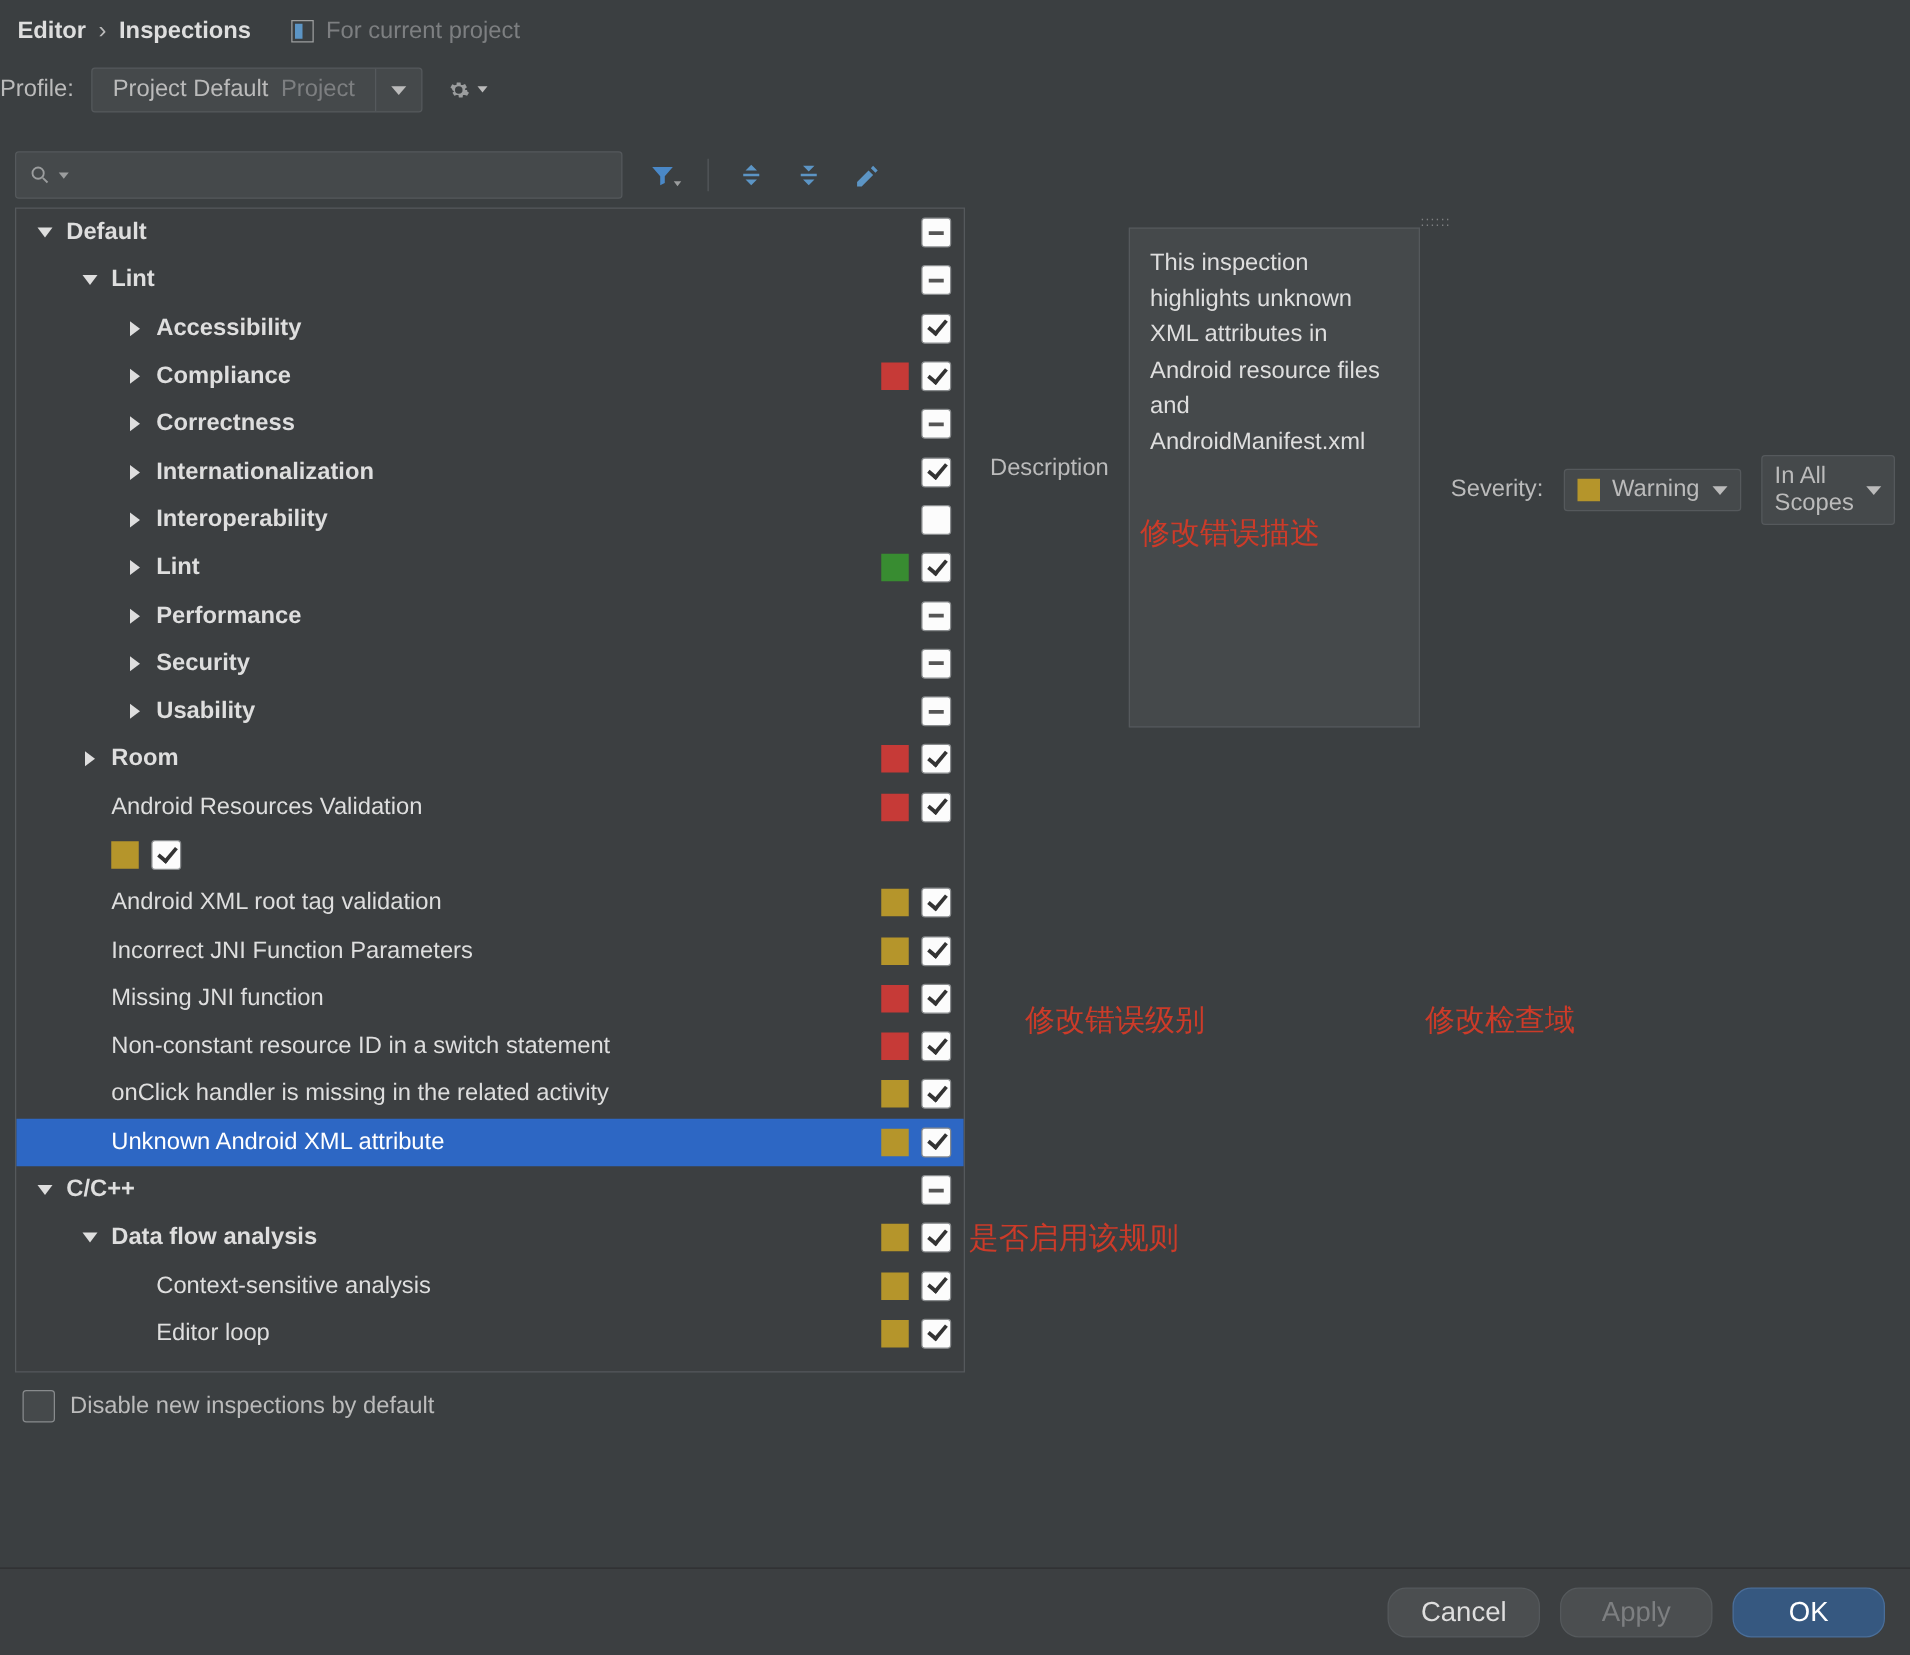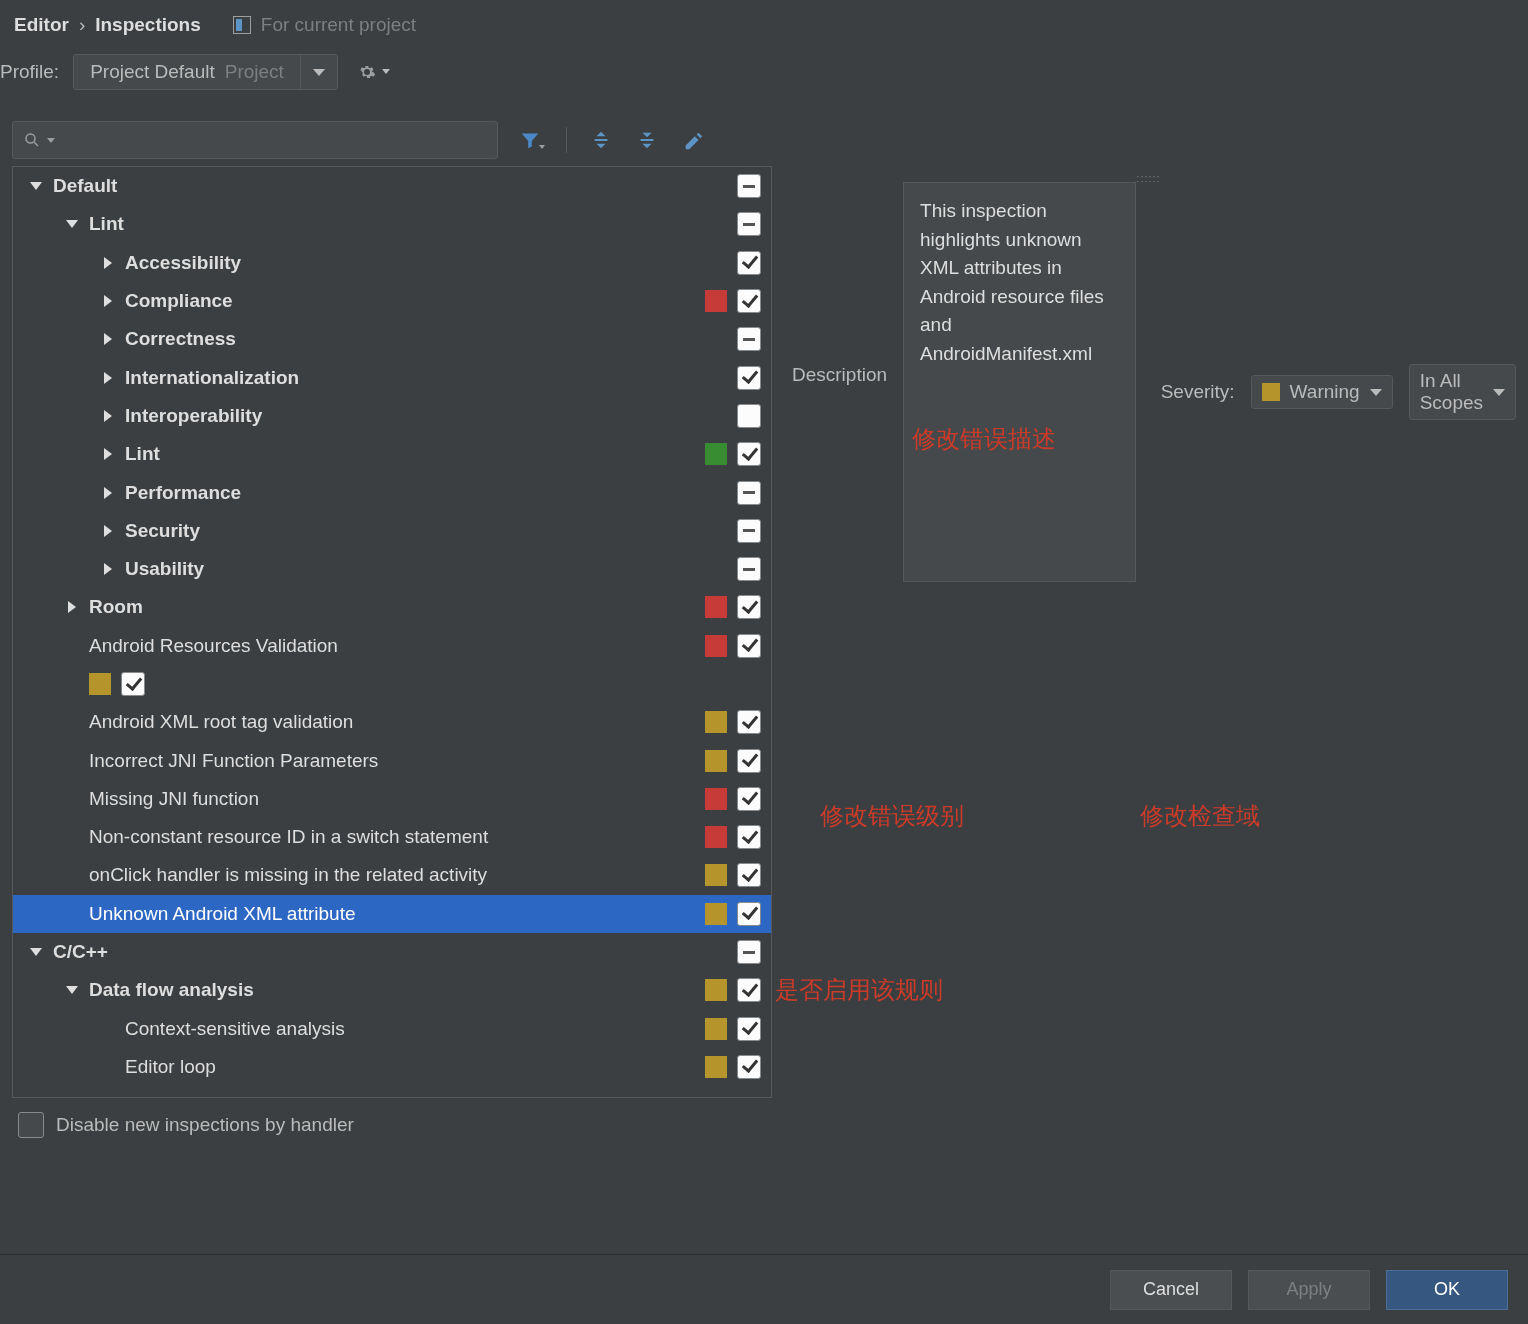--- a/index.html
+++ b/index.html
@@ -80,21 +80,21 @@
   .desc-box{border:1px solid var(--border);background:#45494b;margin-top:14px;height:400px;padding:14px 16px;box-sizing:border-box;position:relative;font-size:19px;line-height:1.5;color:var(--text-bright);}
   .grip{text-align:center;color:var(--text-dim);font-size:11px;letter-spacing:1px;margin-top:4px;user-select:none;}
 
   .sev-row{display:flex;align-items:center;gap:16px;margin-top:34px;font-size:19px;}
   .sev-select{display:flex;align-items:center;gap:10px;border:1px solid var(--border);background:#45494b;padding:5px 10px;border-radius:3px;}
   .sev-select .sw{width:18px;height:18px;background:var(--sq-yellow);}
 
   .annot{position:absolute;color:var(--red-text);font-size:24px;font-weight:400;pointer-events:none;white-space:nowrap;}
 
   .footer{position:absolute;left:0;right:0;bottom:0;height:70px;border-top:1px solid #2e2f30;background:var(--panel);display:flex;align-items:center;justify-content:flex-end;gap:16px;padding:0 20px;box-sizing:border-box;}
-  .btn{min-width:120px;height:38px;border-radius:0;display:flex;align-items:center;justify-content:center;font-size:18px;border:1px solid var(--border);background:var(--btn-bg);color:var(--text-bright);}
+  .btn{min-width:120px;height:38px;border-radius:15px;display:flex;align-items:center;justify-content:center;font-size:22px;border:1px solid var(--border);background:var(--btn-bg);color:var(--text-bright);}
   .btn.primary{background:var(--btn-primary);border-color:#4a6e99;color:#fff;}
   .btn.disabled{color:var(--text-dim);}
 </style>
 </head>
 <body>
 
 <div class="crumb">
   <span class="bold">Editor</span>
   <span class="sep">›</span>
   <span class="bold">Inspections</span>
@@ -341,21 +341,21 @@
           <span class="indent" style="width: 86px;"></span>
           <span class="disc"></span>
           <span class="label">Editor loop</span>
           <span class="swatch yellow"></span>
           <span class="chk on"></span>
         </div>
       </div>
 
     <div class="disable-row">
       <span class="chk"></span>
-      <span>Disable new inspections by handler</span>
+      <span>Disable new inspections by default</span>
     </div>
   </div>
 
   <div class="right-col">
     <div class="desc-header">
       <span>Description</span>
       <span class="line"></span>
     </div>
     <div class="desc-box">
       <span>This inspection highlights unknown XML attributes in Android resource files and AndroidManifest.xml</span>
@@ -370,21 +370,21 @@
         <span class="chev-down"></span>
       </div>
       <div class="sev-select">
         <span>In All Scopes</span>
         <span class="chev-down"></span>
       </div>
     </div>
   </div>
 </div>
 
-<div class="annot" style="left:912px;top:423px;font-family:Liberation Mono, monospace;">修改错误描述</div>
+<div class="annot" style="left:912px;top:410px;font-family:Liberation Mono, monospace;">修改错误描述</div>
 <div class="annot" style="left:820px;top:800px;">修改错误级别</div>
 <div class="annot" style="left:1140px;top:800px;">修改检查域</div>
 <div class="annot" style="left:775px;top:974px;">是否启用该规则</div>
 
 <div class="footer">
   <div class="btn">Cancel</div>
   <div class="btn disabled">Apply</div>
   <div class="btn primary">OK</div>
 </div>
 

